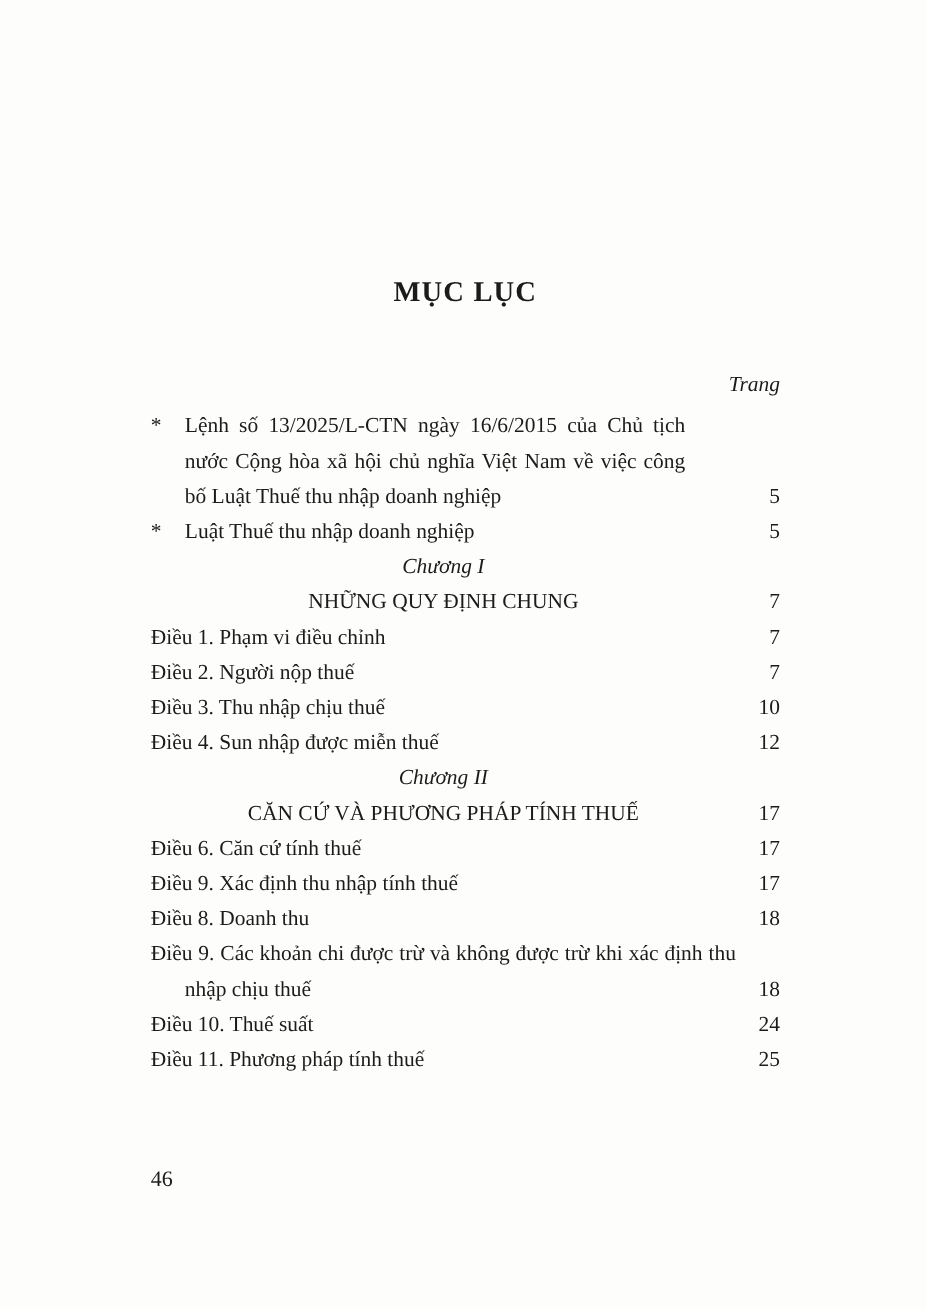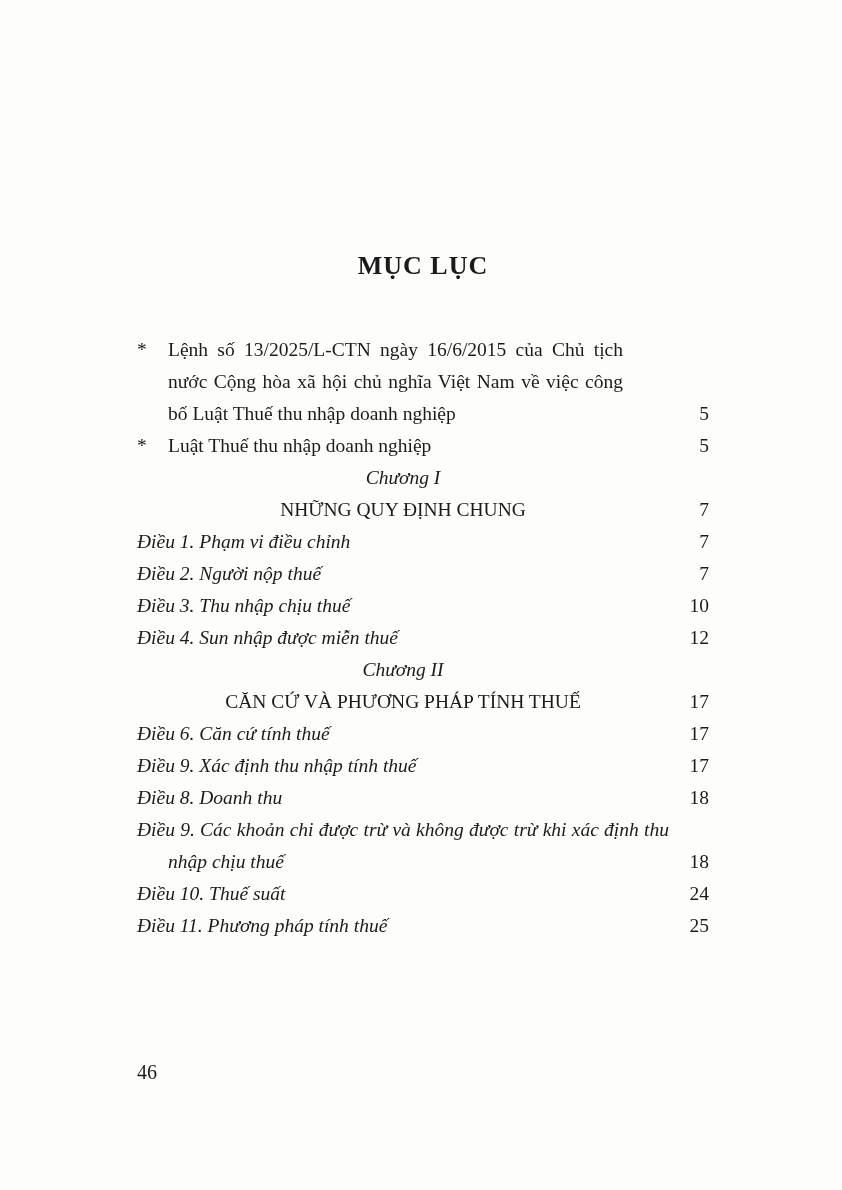--- a/index.html
+++ b/index.html
@@ -55,41 +55,41 @@
   }
   .entry.starred .text {
     margin-left: 31px;
     margin-right: 46px;
     text-align: justify;
   }
   .entry.article .text {
     padding-left: 31px;
     text-indent: -31px;
     text-align: justify;
-    font-style: italic;
   }
   .entry.chapter-label { font-style: italic; }
   .entry.chapter-label .text {
     text-align: center;
     margin-right: 40px;
   }
   .entry.chapter-title .text { text-align: center; }
   .footer-num {
     position: absolute;
     left: 137px;
     top: 1056px;
     font-size: 20px;
     line-height: 32px;
   }
 </style>
 </head>
 <body>
 
 <div class="content">
   <h1 class="title">MỤC LỤC</h1>
+  <div class="col-header">Trang</div>
   <div id="entries">
       <div class="entry starred">
         <span class="marker">*</span>
         <div class="text">Lệnh số 13/2025/L-CTN ngày 16/6/2015 của Chủ tịch nước Cộng hòa xã hội chủ nghĩa Việt Nam về việc công bố Luật Thuế thu nhập doanh nghiệp</div>
         <div class="page-num">5</div>
       </div>
       <div class="entry starred">
         <span class="marker">*</span>
         <div class="text">Luật Thuế thu nhập doanh nghiệp</div>
         <div class="page-num">5</div>

